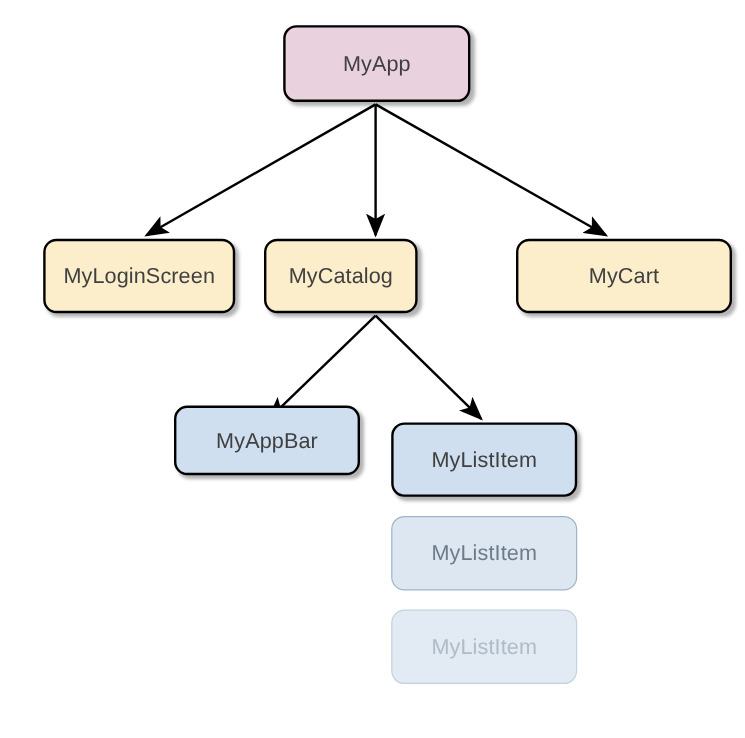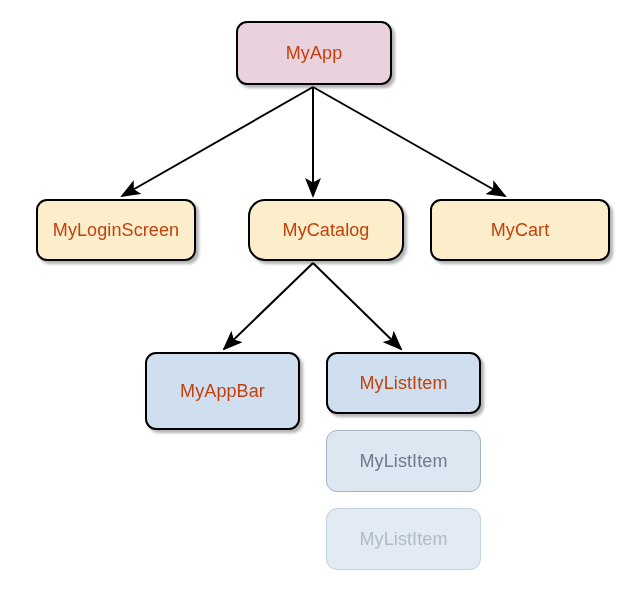--- a/index.html
+++ b/index.html
@@ -28,21 +28,21 @@
   .node {
     position: absolute;
     box-sizing: border-box;
     display: flex;
     align-items: center;
     justify-content: center;
     border-radius: 11px;
     border: 2px solid #000000;
     font-size: 18px;
     line-height: 1;
-    color: #c2410c;
+    color: #404040;
     text-align: center;
     letter-spacing: 0.1px;
     box-shadow: 3px 3px 3px rgba(0,0,0,0.30);
     z-index: 2;
   }
   .node-root {
     background: #E9D1DE;
   }
   .node-screen {
     background: #FCEECB;
@@ -85,27 +85,27 @@
       </g>
   </svg>
 
   <div id="node-group">
       <div class="node node-root" style="left: 236px; top: 21px; width: 156px; height: 64px;">
         <span>MyApp</span>
       </div>
       <div class="node node-screen" style="left: 36px; top: 199px; width: 160px; height: 62px;">
         <span>MyLoginScreen</span>
       </div>
-      <div class="node node-screen" style="left: 248px; top: 199px; width: 156px; height: 62px; border-radius: 17px;">
+      <div class="node node-screen" style="left: 220px; top: 199px; width: 128px; height: 62px;">
         <span>MyCatalog</span>
       </div>
       <div class="node node-screen" style="left: 430px; top: 199px; width: 180px; height: 62px;">
         <span>MyCart</span>
       </div>
-      <div class="node node-widget" style="left: 145px; top: 352px; width: 155px; height: 78px;">
+      <div class="node node-widget" style="left: 145px; top: 338px; width: 155px; height: 58px;">
         <span>MyAppBar</span>
       </div>
       <div class="node node-widget" style="left: 326px; top: 352px; width: 155px; height: 62px;">
         <span>MyListItem</span>
       </div>
       <div class="node node-ghost-1" style="left: 326px; top: 430px; width: 155px; height: 62px;">
         <span>MyListItem</span>
       </div>
       <div class="node node-ghost-2" style="left: 326px; top: 508px; width: 155px; height: 62px;">
         <span>MyListItem</span>

